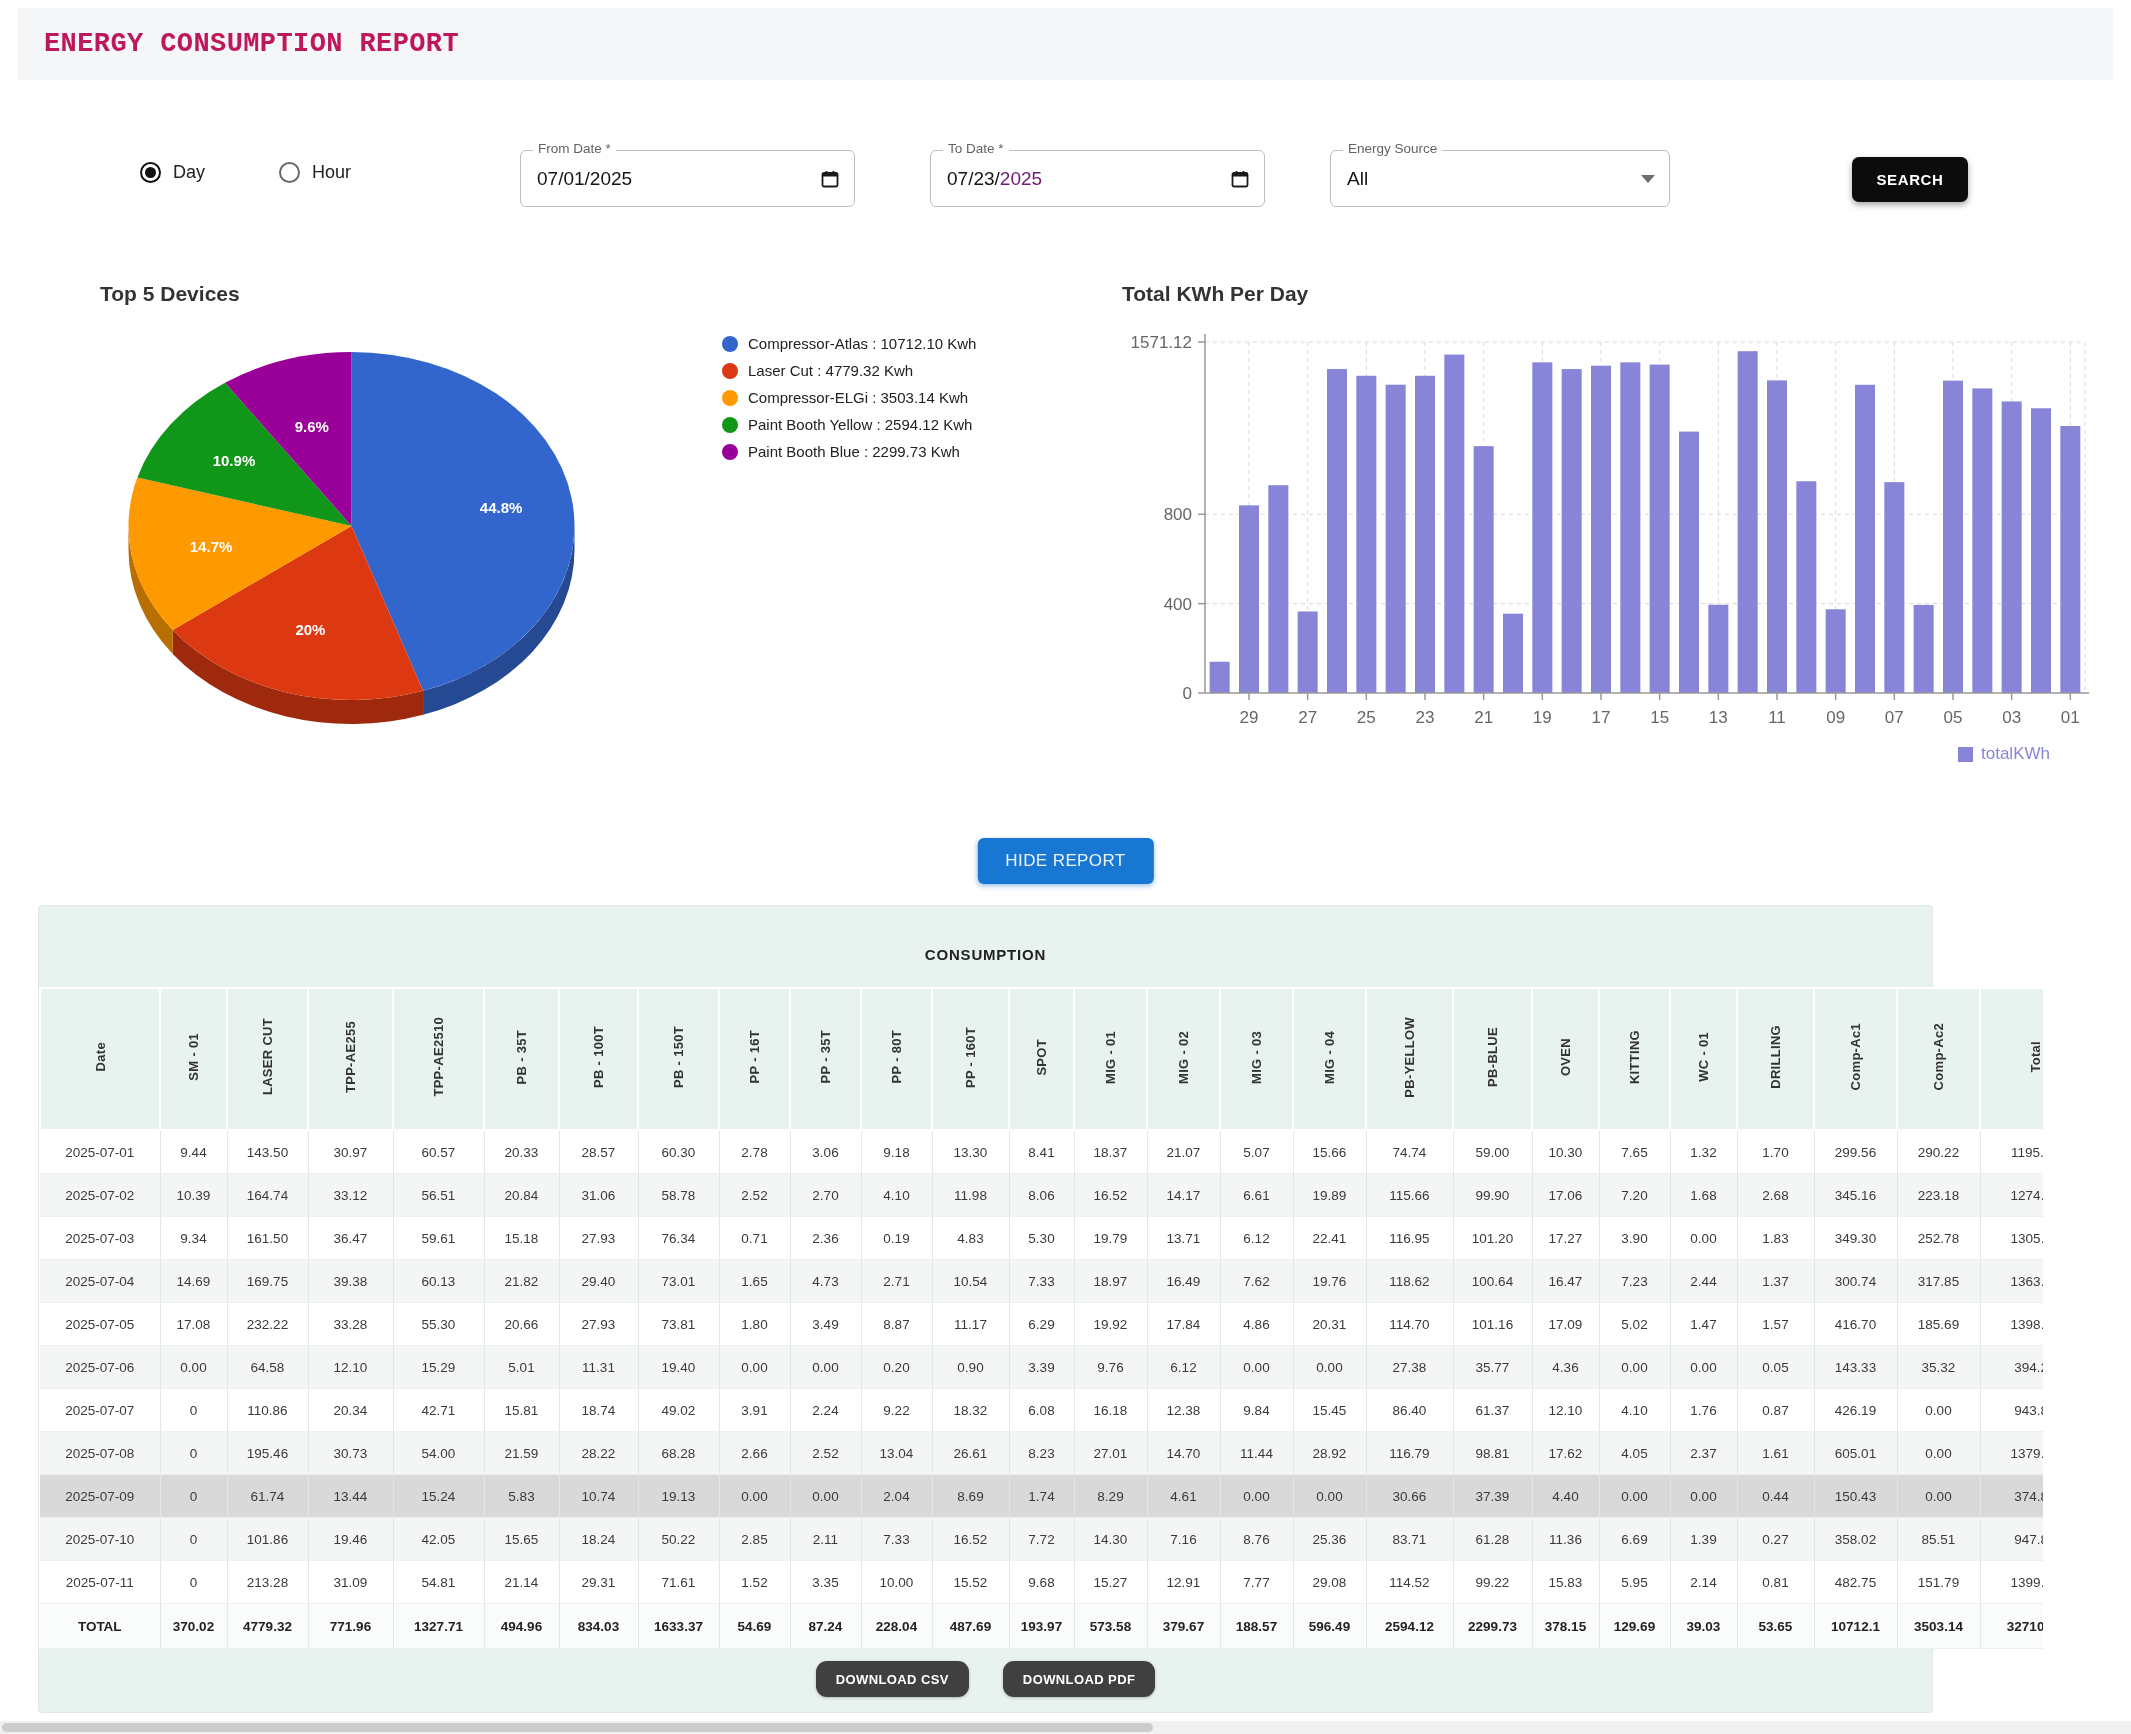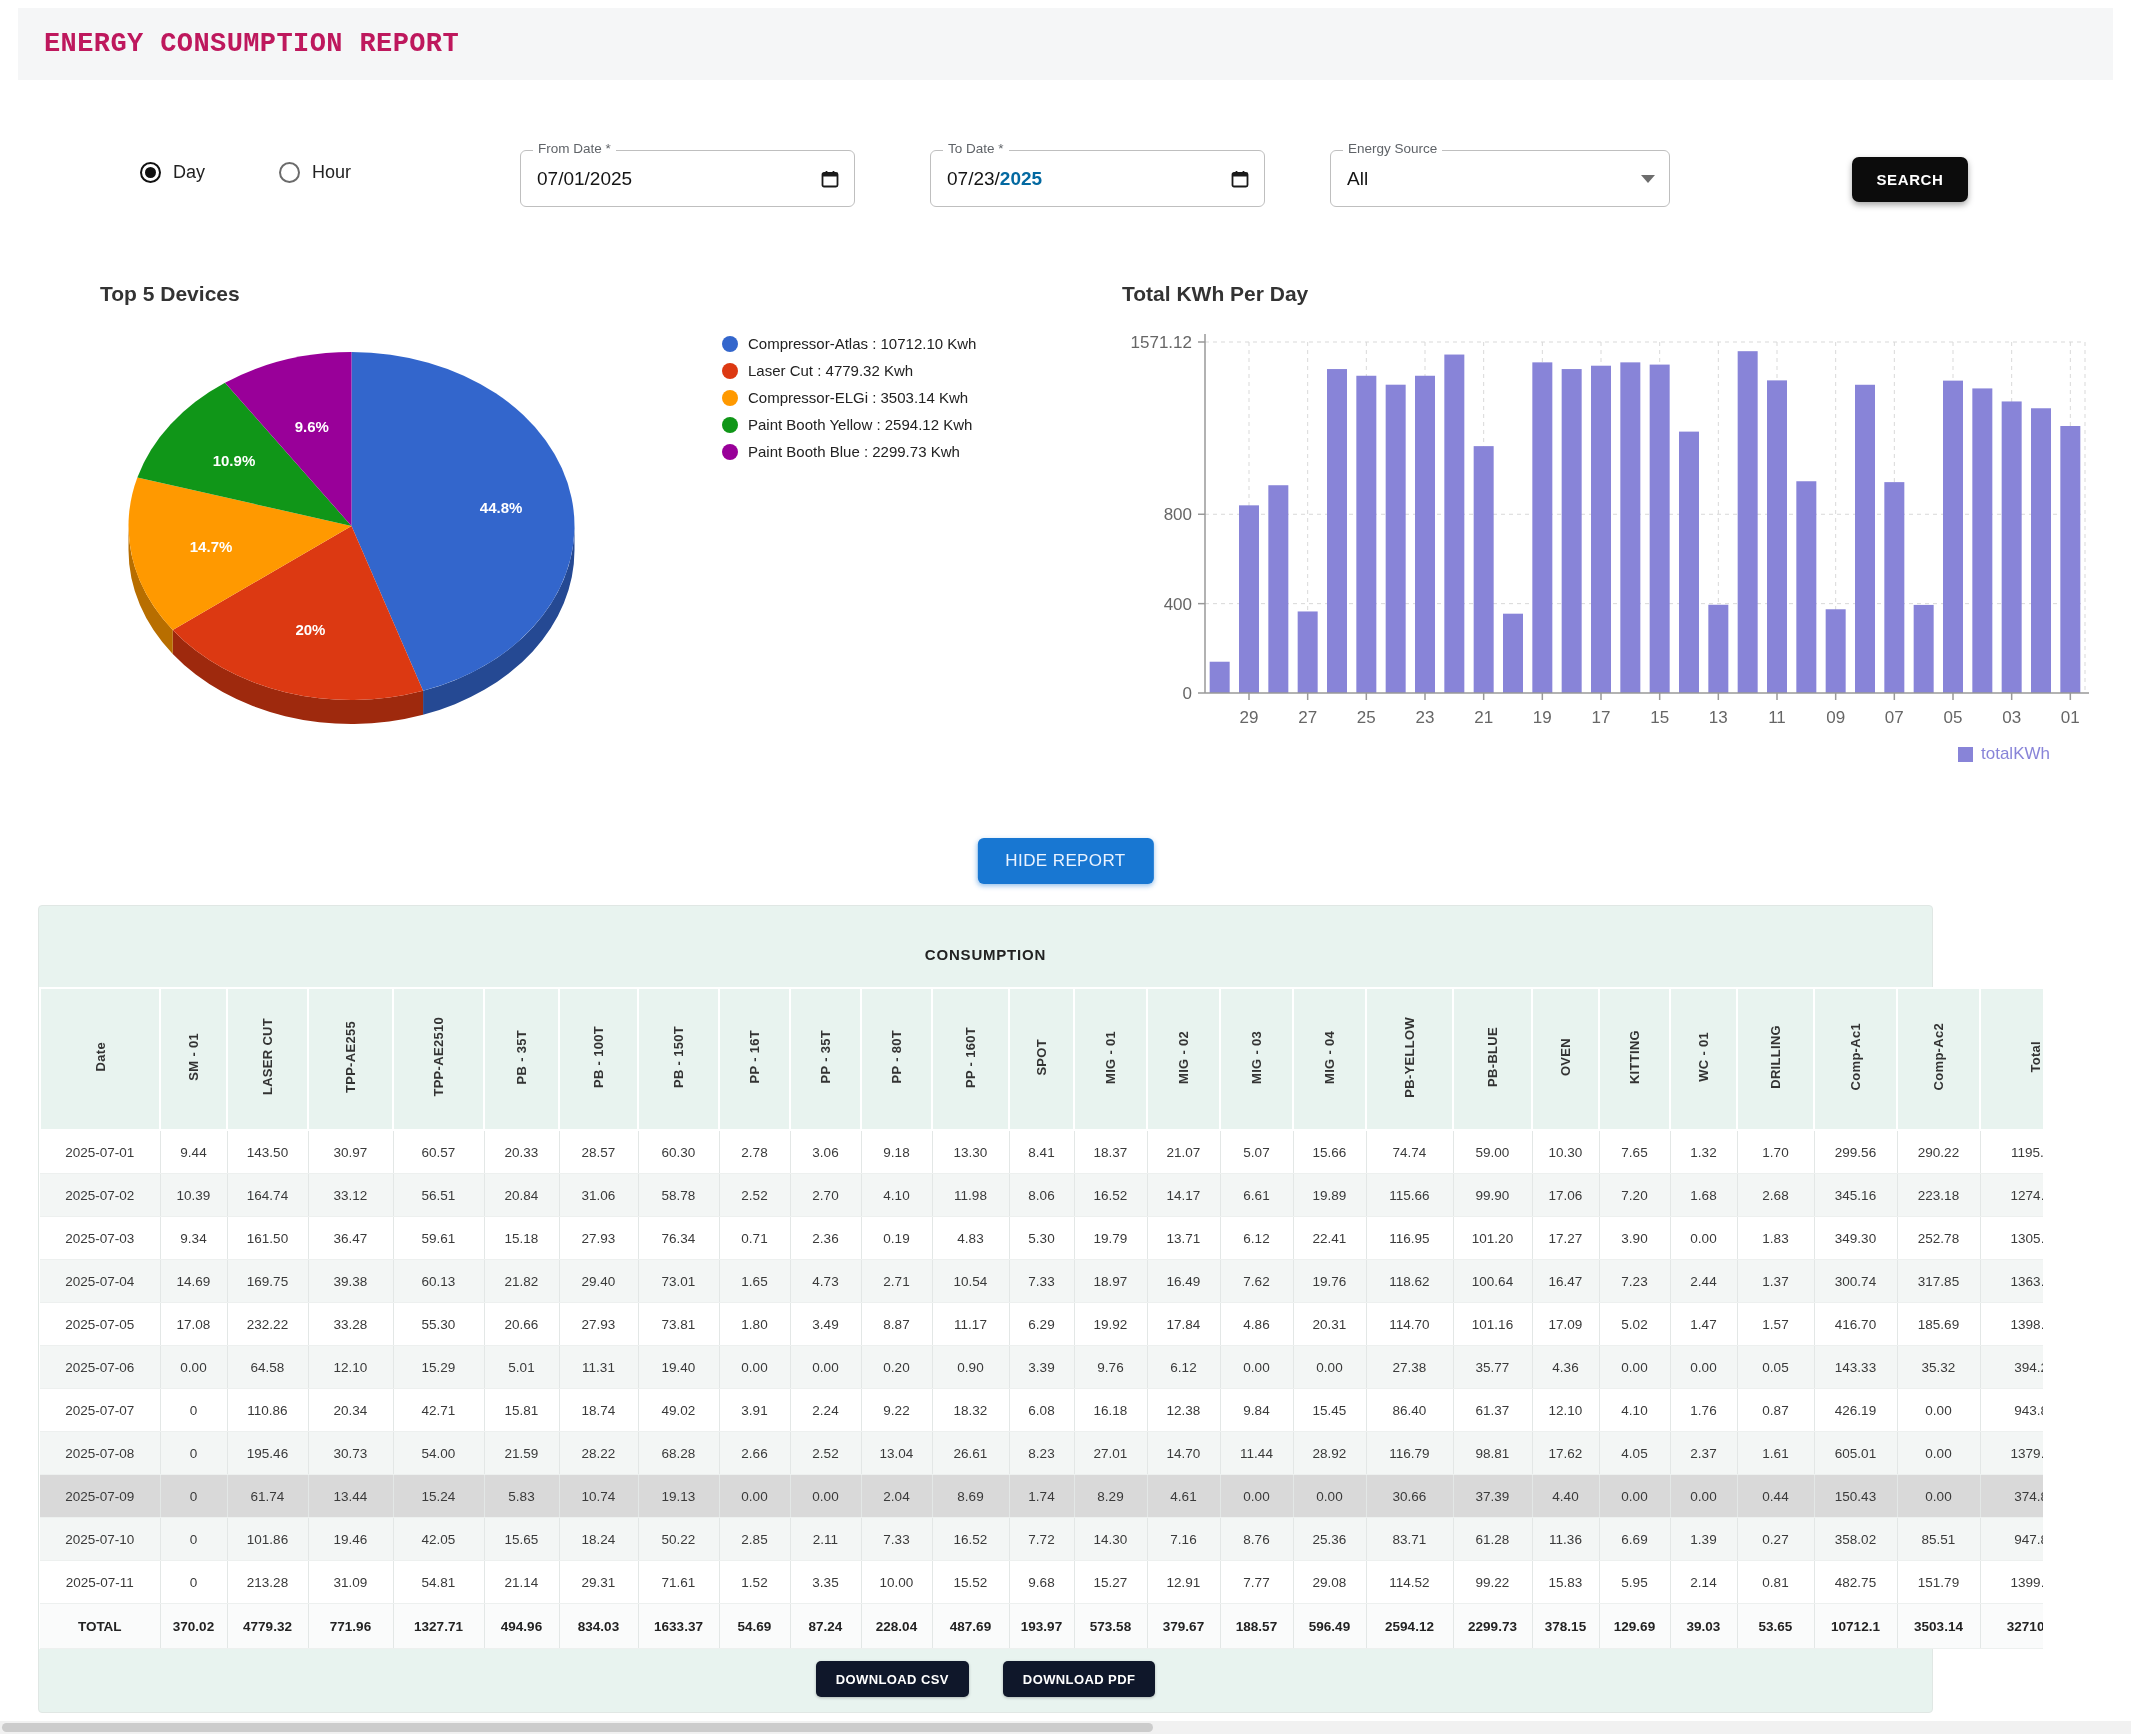--- a/index.html
+++ b/index.html
@@ -14,21 +14,21 @@
   
   .radio-group{position:absolute;left:100px;top:162px;display:flex;align-items:center;gap:34px;}
   .radio-item{display:flex;align-items:center;gap:12px;cursor:pointer;margin-left:40px;}
   .radio-circle{width:21px;height:21px;border-radius:50%;border:2px solid #6b6b6b;box-sizing:border-box;position:relative;background:#fff;}
   .radio-circle.sel{border-color:#111;}
   .radio-circle.sel::after{content:"";position:absolute;left:3px;top:3px;width:11px;height:11px;border-radius:50%;background:#111;}
   .radio-label{font-size:18px;color:#222;}
   .field{position:absolute;top:150px;height:57px;border:1px solid #bfbfbf;border-radius:6px;background:#fff;box-sizing:border-box;display:flex;align-items:center;}
   .field .flabel{position:absolute;top:-10px;left:12px;background:#fff;padding:0 5px;font-size:13.5px;color:#5f6368;}
   .field .fvalue{margin-left:16px;font-size:19px;color:#141414;}
-  .field .fvalue .pending{color:#0369a1;font-weight:bold;}
+  .field .fvalue .pending{color:#701a75;}
   .field .icon-right{position:absolute;right:14px;top:50%;transform:translateY(-50%);display:flex;align-items:center;}
   #from-date{left:520px;width:335px;}
   #to-date{left:930px;width:335px;}
   #energy-source{left:1330px;width:340px;}
   .caret{width:0;height:0;border-left:7px solid transparent;border-right:7px solid transparent;border-top:8px solid #6d6d6d;}
   #search-btn{position:absolute;left:1852px;top:157px;width:116px;height:45px;background:#0c0c0c;color:#fff;border:none;border-radius:7px;
     font-size:15px;font-weight:bold;letter-spacing:.6px;box-shadow:0 3px 6px rgba(0,0,0,.35);cursor:pointer;font-family:inherit;}
   
   .chart-title{position:absolute;font-size:21px;font-weight:bold;color:#333;}
   #pie-title{left:100px;top:282px;}
@@ -52,21 +52,21 @@
   #tbl-wrap{margin:24px auto 0 auto;width:2004px;overflow:hidden;}
   table{border-collapse:collapse;table-layout:fixed;width:2050px;background:#fff;}
   th{background:#e8f3ef;border:2px solid #fff;height:140px;vertical-align:middle;text-align:center;padding:0;}
   .vth{writing-mode:vertical-rl;transform:rotate(180deg);font-weight:bold;font-size:13px;color:#333;letter-spacing:.3px;display:inline-block;white-space:nowrap;}
   td{height:42px;text-align:center;font-size:13.5px;color:#3a3a3a;border-right:1px solid #e3e7e6;border-bottom:1px solid #edf0ef;padding:0;white-space:nowrap;overflow:hidden;}
   tr.even td{background:#f3f6f5;}
   tr.odd td{background:#ffffff;}
   tr.hl td{background:#d9d9d9;}
   tr.total-row td{background:#fafbfb;font-weight:bold;color:#222;border-top:1px solid #d8dcdb;height:44px;}
   #dl-row{display:flex;justify-content:center;gap:34px;margin-top:12px;}
-  .dl-btn{height:36px;padding:0 20px;background:#0f172a;color:#fff;border:none;border-radius:5px;font-size:13px;font-weight:bold;letter-spacing:.4px;
+  .dl-btn{height:36px;padding:0 20px;background:#404040;color:#fff;border:none;border-radius:11px;font-size:13px;font-weight:bold;letter-spacing:.4px;
     box-shadow:0 1px 3px rgba(0,0,0,.25);cursor:pointer;font-family:inherit;}
   
   #hscroll{position:absolute;left:0;bottom:0;width:100%;height:13px;background:#f1f1f1;}
   #hscroll .thumb{position:absolute;left:2px;top:2px;height:9px;width:54%;background:#cccccc;border-radius:5px;}
 </style>
 </head>
 <body>
 
 <div id="topbar">
   <div class="title">ENERGY CONSUMPTION REPORT</div>

